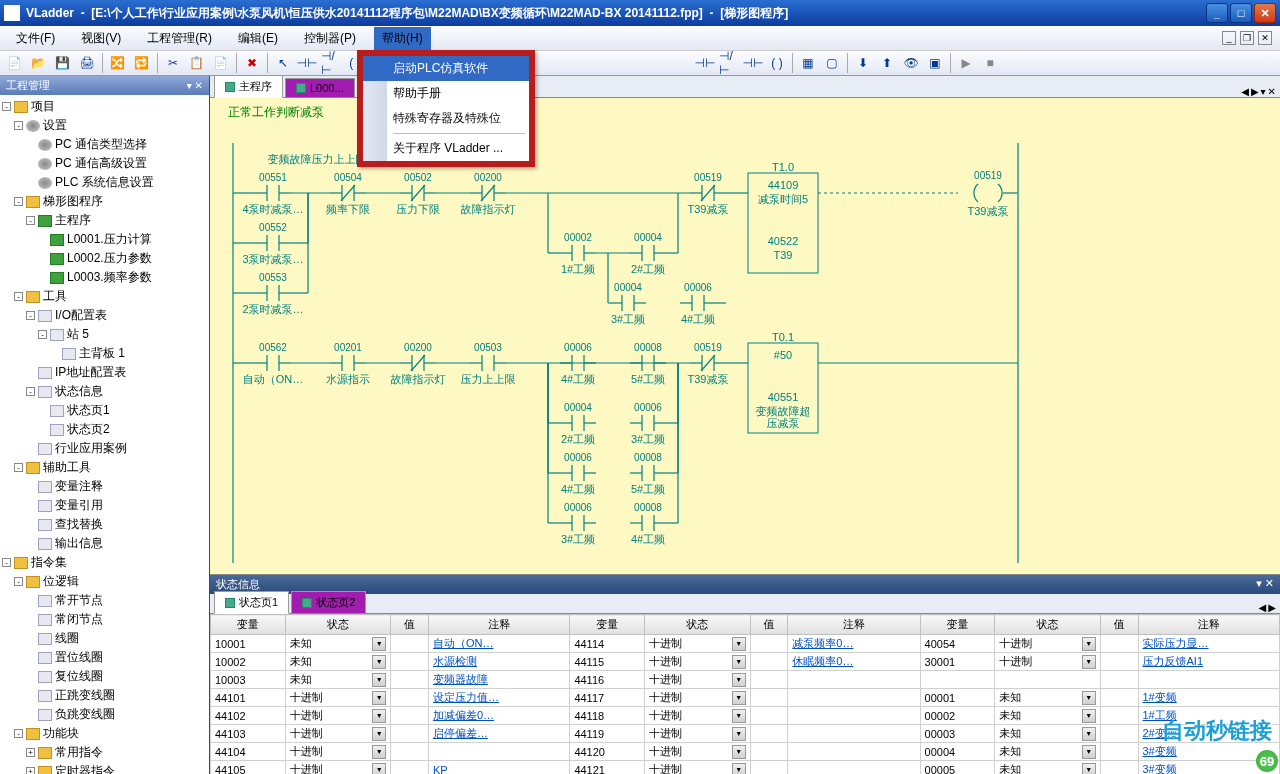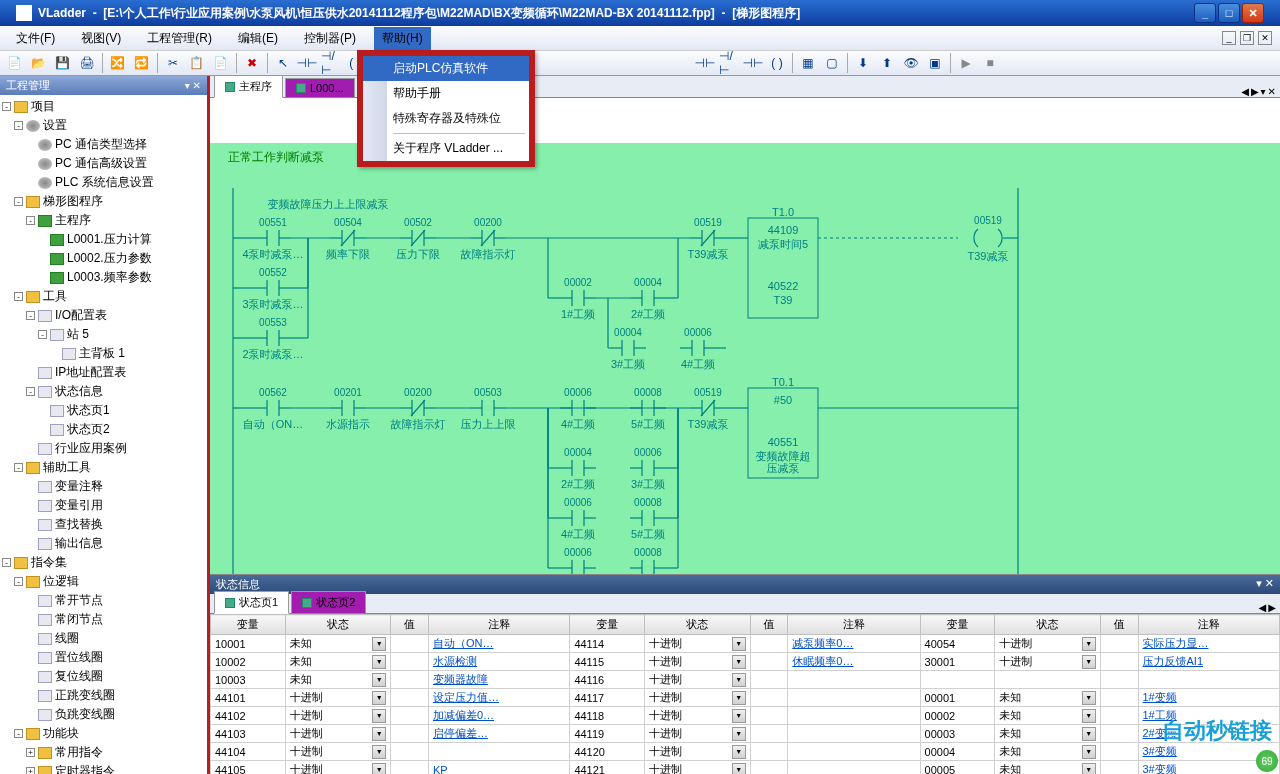--- a/index.html
+++ b/index.html
@@ -1,19 +1,19 @@
 <!DOCTYPE html>
 <html><head>
 <meta charset="utf-8">
 <style>
 * { box-sizing: border-box; margin: 0; padding: 0; font-family: "Microsoft YaHei", SimSun, sans-serif; }
 body { width: 1280px; height: 774px; background: #d4d0c8; overflow: hidden; font-size: 12px; }
 
 
-.titlebar { height: 26px; background: linear-gradient(#2a6ed1, #0d3c9e); display: flex; align-items: center; padding: 0 16px; color: #fff; }
+.titlebar { height: 26px; background: linear-gradient(#2a6ed1, #0d3c9e); display: flex; align-items: center; padding: 0 4px; color: #fff; }
 .titlebar .icon { width: 16px; height: 16px; background: #fff; margin-right: 6px; }
 .titlebar .title { flex: 1; font-size: 12px; font-weight: bold; }
 .titlebar .wbtn { width: 22px; height: 20px; background: linear-gradient(#4a90e0,#1a5cc0); border: 1px solid #0a3080; border-radius: 3px; margin-left: 2px; display: flex; align-items: center; justify-content: center; color: #fff; font-weight: bold; font-size: 11px; }
 .titlebar .wbtn.close { background: linear-gradient(#e07a4a,#d03a1a); border-color: #a02000; }
 
 
 .menubar { height: 24px; background: linear-gradient(#fbfcfe,#e3e8f4); display: flex; align-items: center; padding: 0 8px; }
 .menubar .menu-item { padding: 3px 8px; cursor: default; }
 .menubar .menu-item.open { background: #316ac5; color: #000000; }
 .mdi-btns { margin-left: auto; display: flex; gap: 4px; }
@@ -26,58 +26,58 @@
 .dropdown .dditem.hl { background: #316ac5; color: #fff; }
 .dropdown .ddsep { height:1px; background:#c0c0c0; margin: 2px 4px 2px 30px;}
 
 
 .toolbar { height: 26px; background: linear-gradient(#fbfcfe,#e3e8f4); border-top:1px solid #ccc; border-bottom:1px solid #999; display: flex; align-items: center; padding: 0 4px; gap: 2px; }
 .tbbtn { width: 22px; height: 20px; display: flex; align-items: center; justify-content: center; border: 1px solid transparent; font-size: 12px; color: #003a8a; }
 .tbsep { width:1px; height:20px; background:#aaa; margin:0 2px;}
 
 
 .main { display: flex; height: calc(100% - 76px); }
-.left-panel { width: 210px; background: #f0f0f0; border-right: 3px solid #b91c1c; display:flex; flex-direction:column;}
+.left-panel { width: 210px; background: #f0f0f0; border-right: 1px solid #b91c1c; display:flex; flex-direction:column;}
 .panel-title { background: linear-gradient(#8ea8d8,#5a7cb8); color:#fff; padding:2px 6px; font-size:11px; display:flex; align-items:center;}
 .panel-title .pin { margin-left:auto; font-size:10px;}
 .tree { flex:1; overflow:auto; background:#fff; padding:2px; font-size:12px;}
 .tree-node { display:flex; align-items:center; padding:1px 0; white-space:nowrap;}
 .tree-node .tog { width:9px; height:9px; border:1px solid #888; display:inline-flex; align-items:center; justify-content:center; font-size:8px; margin-right:3px; background:#fff; line-height:1;}
 .tree-node .spacer { display:inline-block; width:12px;}
 .tree-node .ticon { width:14px; height:12px; margin-right:3px; display:inline-block;}
 .ti-folder { background:#f0c040; border:1px solid #c09020;}
 .ti-file { background:#e8e8f0; border:1px solid #a0a0c0;}
 .ti-gear { background:radial-gradient(#888,#ccc); border-radius:50%;}
 .ti-green { background:#40a040; border:1px solid #208020;}
 
 .center { flex:1; display:flex; flex-direction:column; background:#fff; position:relative;}
 .tabs { height:22px; background:#e8ecf4; display:flex; align-items:flex-end; border-bottom:1px solid #888; padding-left:4px;}
 .tab { padding:3px 10px; background:#a21caf; border:1px solid #999; border-bottom:none; margin-right:2px; font-size:11px; display:flex; align-items:center; gap:4px;}
 .tab.active { background:#fff; border-bottom:1px solid #fff; position:relative; top:1px;}
 .tab .ticon2 { width:10px; height:10px; background:#4a8; border:1px solid #286;}
 .tabs-nav { margin-left:auto; display:flex; gap:2px; padding-right:4px; font-size:10px;}
 
-.ladder-area { flex:1; background:#86efac; overflow:hidden; position:relative;margin-top:45px;}
+.ladder-area { flex:1; background:#fef9c3; overflow:hidden; position:relative;}
 .ladder-content { position:absolute; inset:0; padding:4px 8px;}
 .rung-title { color:#008000; font-size:12px; padding:2px 10px;}
 .ladder-svg { width:100%; }
 
 .status-panel { height:200px; background:#fff; display:flex; flex-direction:column; border-top:1px solid #888;}
 .status-title { background: linear-gradient(#4a6a9a,#2a4a7a); color:#fff; padding:2px 6px; font-size:11px; display:flex;}
 .status-tabs { height:20px; background:#e8ecf4; display:flex; align-items:flex-end; padding-left:4px; border-bottom:1px solid #888;}
 .status-grid { flex:1; overflow:auto;}
 .status-grid table { border-collapse:collapse; width:100%; font-size:11px;}
 .status-grid th { background:linear-gradient(#f8f8f8,#e0e0e0); border:1px solid #c0c0c0; padding:2px 4px; font-weight:normal;}
 .status-grid td { border:1px solid #d0d0d0; padding:1px 4px; height:18px;}
 .status-grid td.link { color:#0050c8; text-decoration:underline;}
 .dd-cell { display:flex; align-items:center;}
 .dd-cell .ddarrow { margin-left:auto; width:14px; height:14px; background:linear-gradient(#f0f0f0,#d0d0d0); border:1px solid #999; display:flex; align-items:center; justify-content:center; font-size:7px;}
 
 .watermark { position:absolute; right:8px; bottom:28px; font-size:22px; font-weight:bold; color:#1aa0d8; pointer-events:none; z-index:50; text-shadow:1px 1px 0 #fff;}
-.corner-badge { position:absolute; right:2px; bottom:2px; width:22px; height:22px; background:radial-gradient(#6c6,#3a3); border-radius:50%; color:#fff; font-size:10px; display:flex; align-items:center; justify-content:center; z-index:51;}
+.corner-badge { position:absolute; right:2px; bottom:2px; width:22px; height:22px; background:radial-gradient(#6c6,#3a3); border-radius:50%; color:#fff; font-size:13px; display:flex; align-items:center; justify-content:center; z-index:51;font-weight:bold;}
 
 
 .elem-label { font-size:10px; fill:#008080; text-anchor:middle;}
 .elem-desc { font-size:11px; fill:#008080; text-anchor:middle;}
 .wire { stroke:#008080; stroke-width:1.2; fill:none;}
 .box { fill:none; stroke:#008080;}
 </style>
 </head>
 <body>
 

